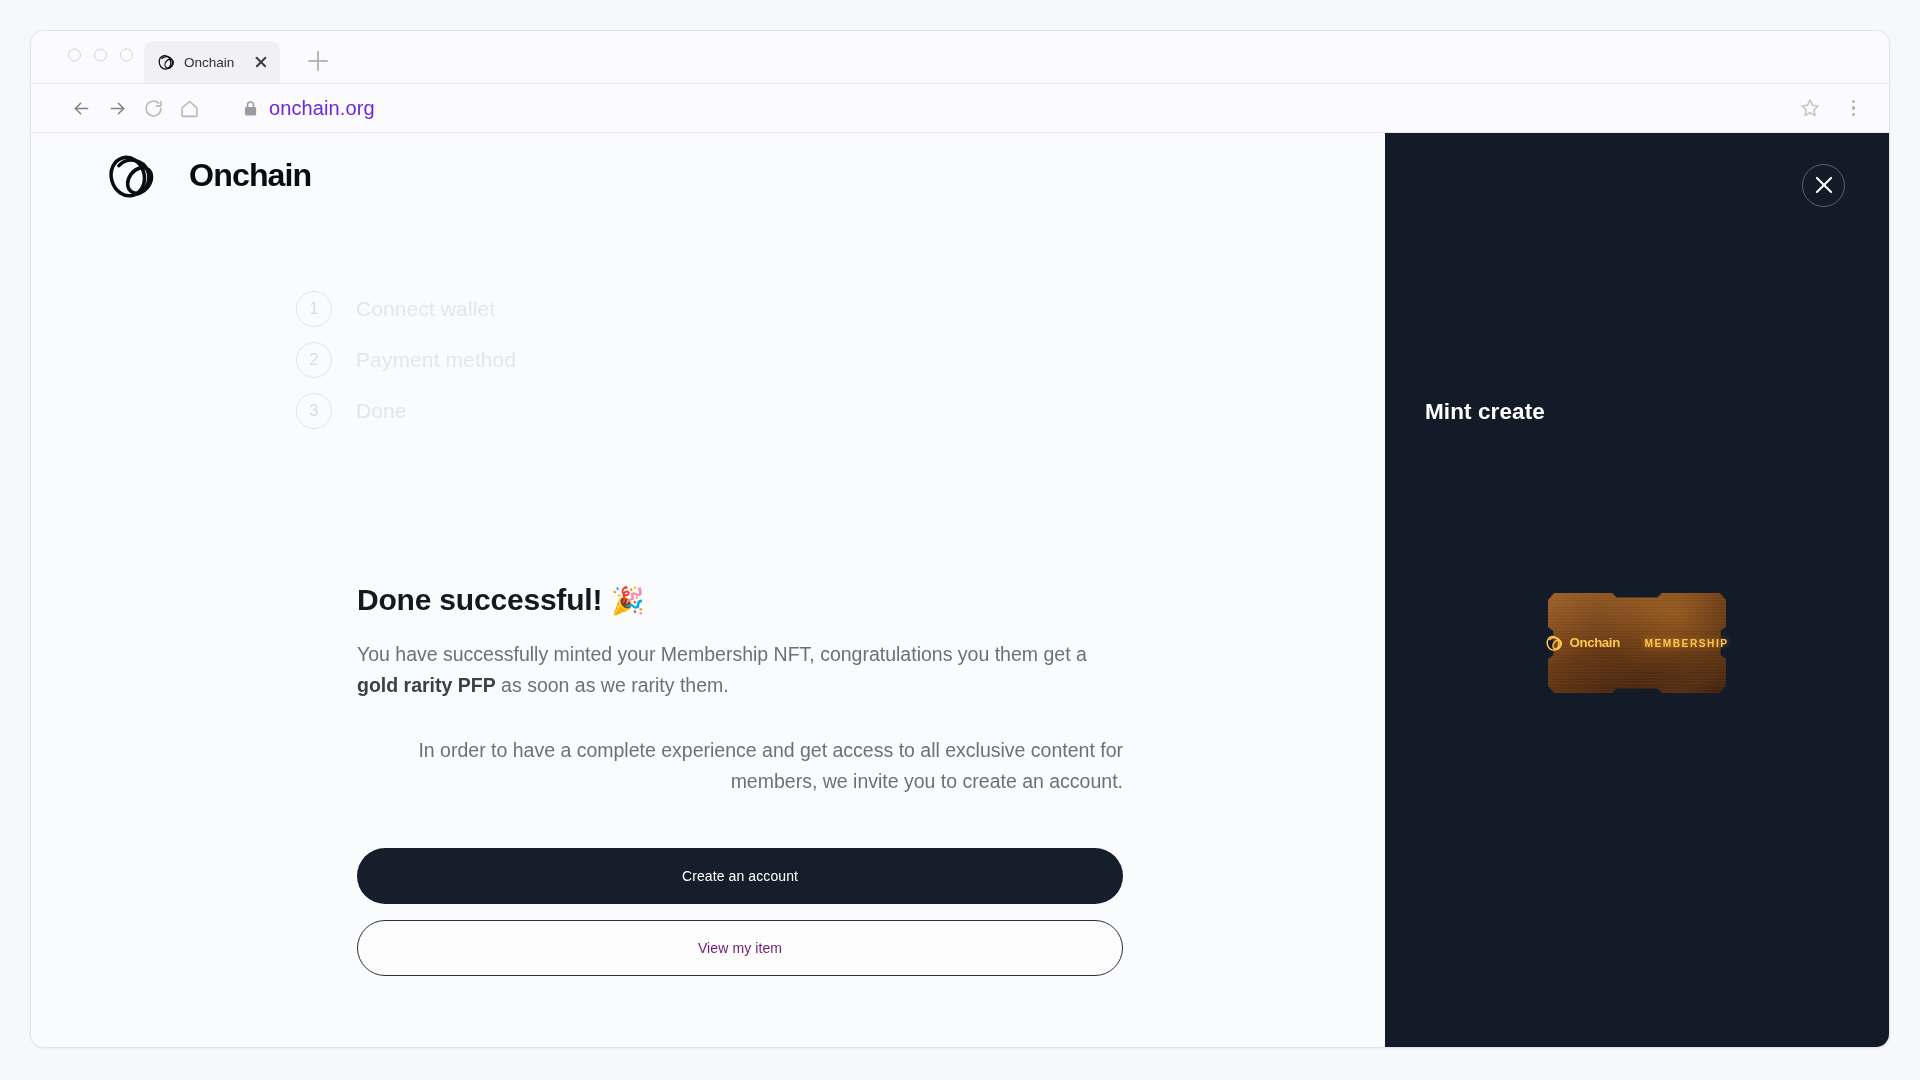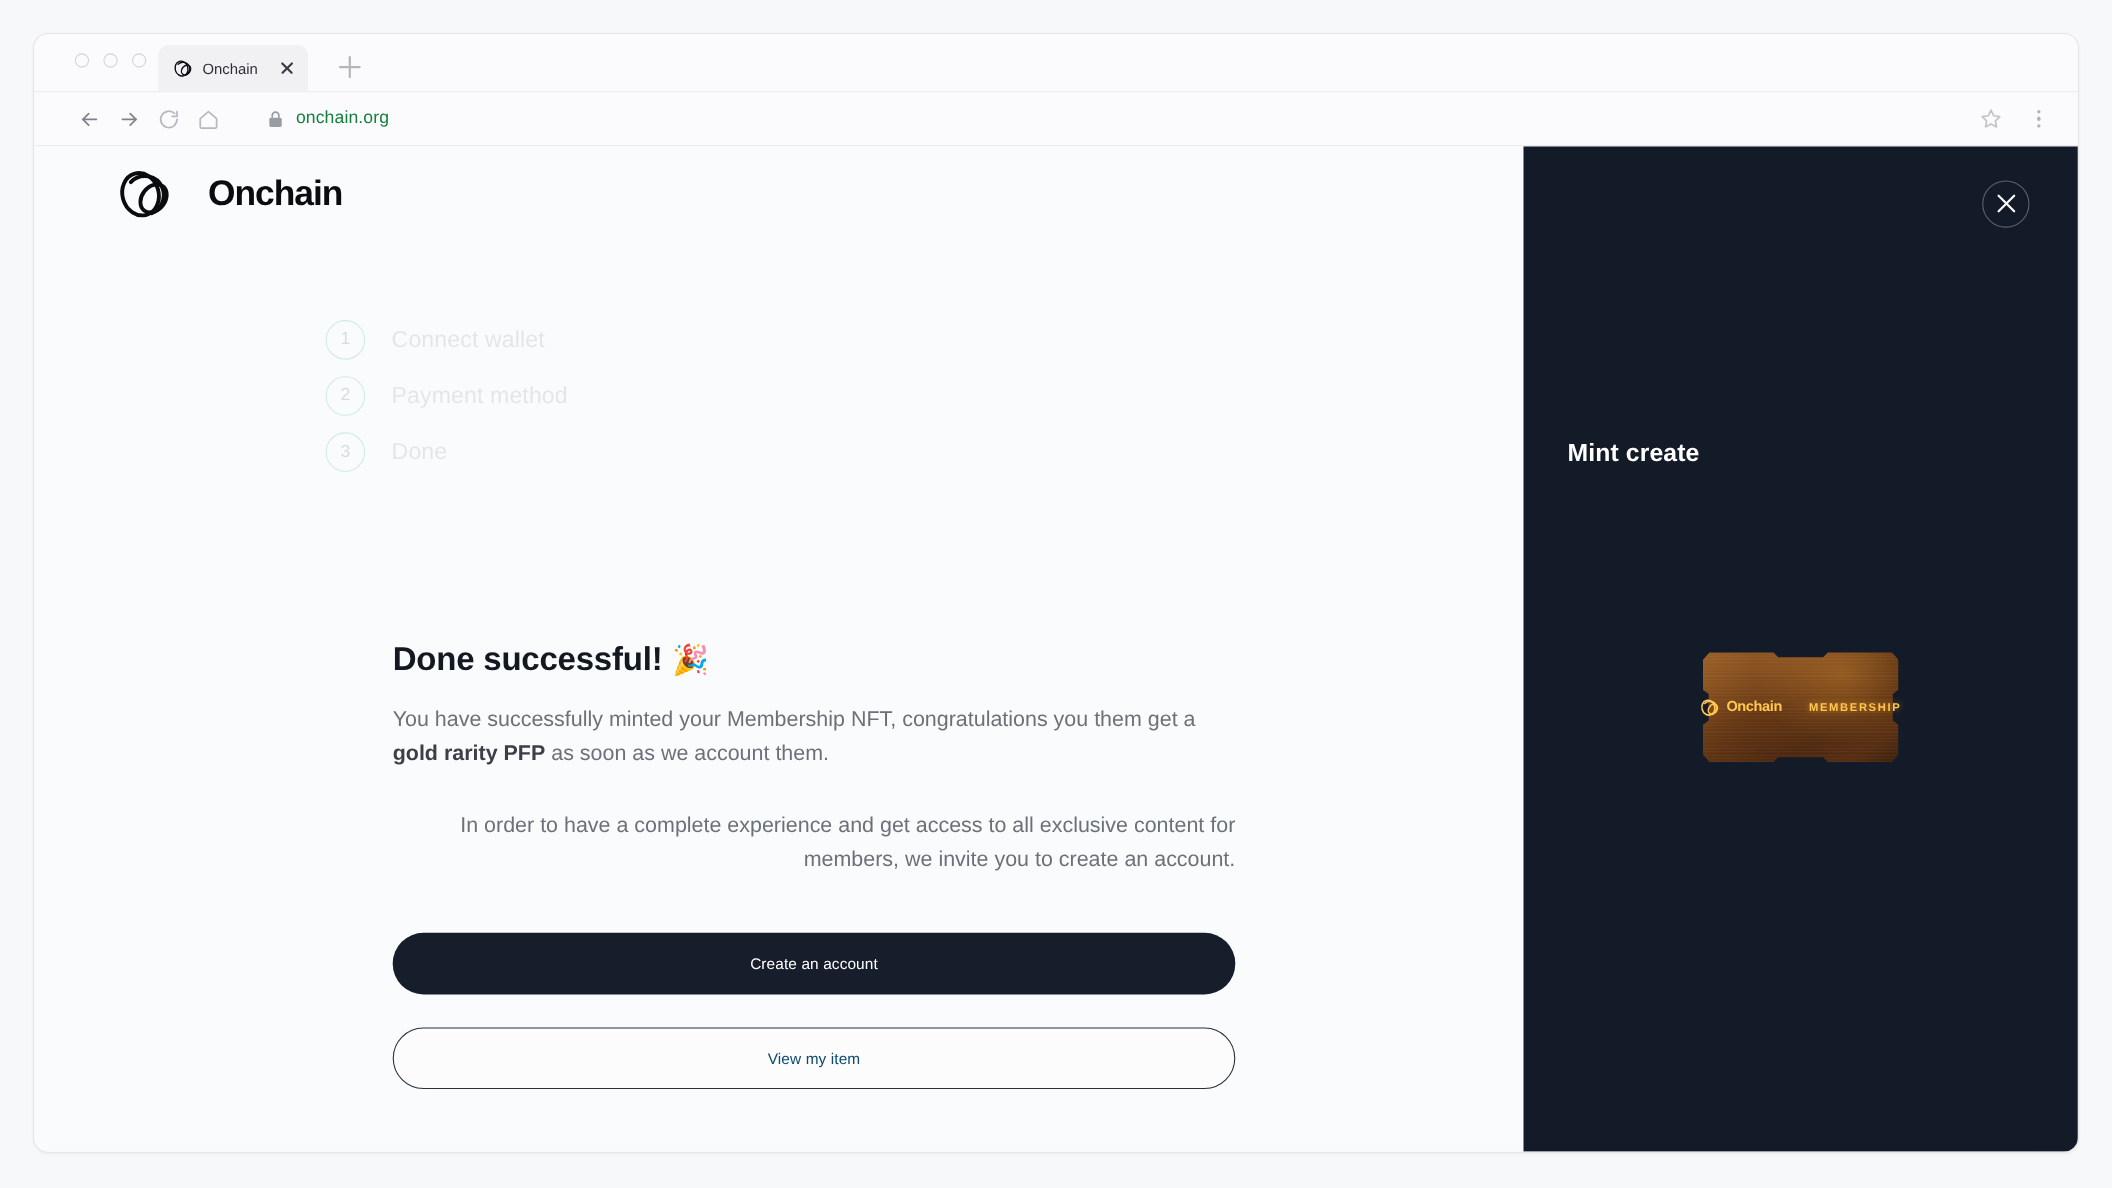--- a/index.html
+++ b/index.html
@@ -131,22 +131,22 @@
     cursor: pointer;
   }
   .nav-btn svg { display: block; }
   .lock-wrap {
     margin-left: 36px;
     display: flex;
     align-items: center;
     gap: 11px;
   }
   .url-text {
-    font-size: 16px;
-    color: #15803d;
+    font-size: 20px;
+    color: #6d28d9;
     letter-spacing: 0.1px;
   }
   .addr-right {
     position: absolute;
     right: 26px;
     top: 50%;
     transform: translateY(-50%);
     display: flex;
     align-items: center;
     gap: 22px;
@@ -252,23 +252,23 @@
     font-size: 14px;
     cursor: pointer;
     letter-spacing: 0.1px;
   }
   .btn-primary {
     margin-top: 51px;
     background: #161d2b;
     color: #ffffff;
   }
   .btn-secondary {
-    margin-top: 30px;
+    margin-top: 16px;
     background: #fcfcfd;
-    color: #0c4a6e;
+    color: #701a75;
     border: 1.5px solid #2a2f3a;
   }
 
   
   .side-panel {
     position: absolute;
     right: 0;
     top: 0;
     width: 504px;
     height: 914px;
@@ -489,21 +489,21 @@
     </div>
 
     <div class="content">
 
       <h1 class="headline">
         <span>Done successful!</span>
         <span class="emoji">🎉</span>
       </h1>
 
       <p class="para">
-        <span>You have successfully minted your Membership NFT, congratulations you them get a </span><b>gold rarity PFP</b><span> as soon as we account them.</span>
+        <span>You have successfully minted your Membership NFT, congratulations you them get a </span><b>gold rarity PFP</b><span> as soon as we rarity them.</span>
       </p>
 
       <p class="para second">In order to have a complete experience and get access to all exclusive content for members, we invite you to create an account.</p>
 
       <div class="btn btn-primary">Create an account</div>
 
       <div class="btn btn-secondary">View my item</div>
     </div>
 
     <div class="side-panel">

